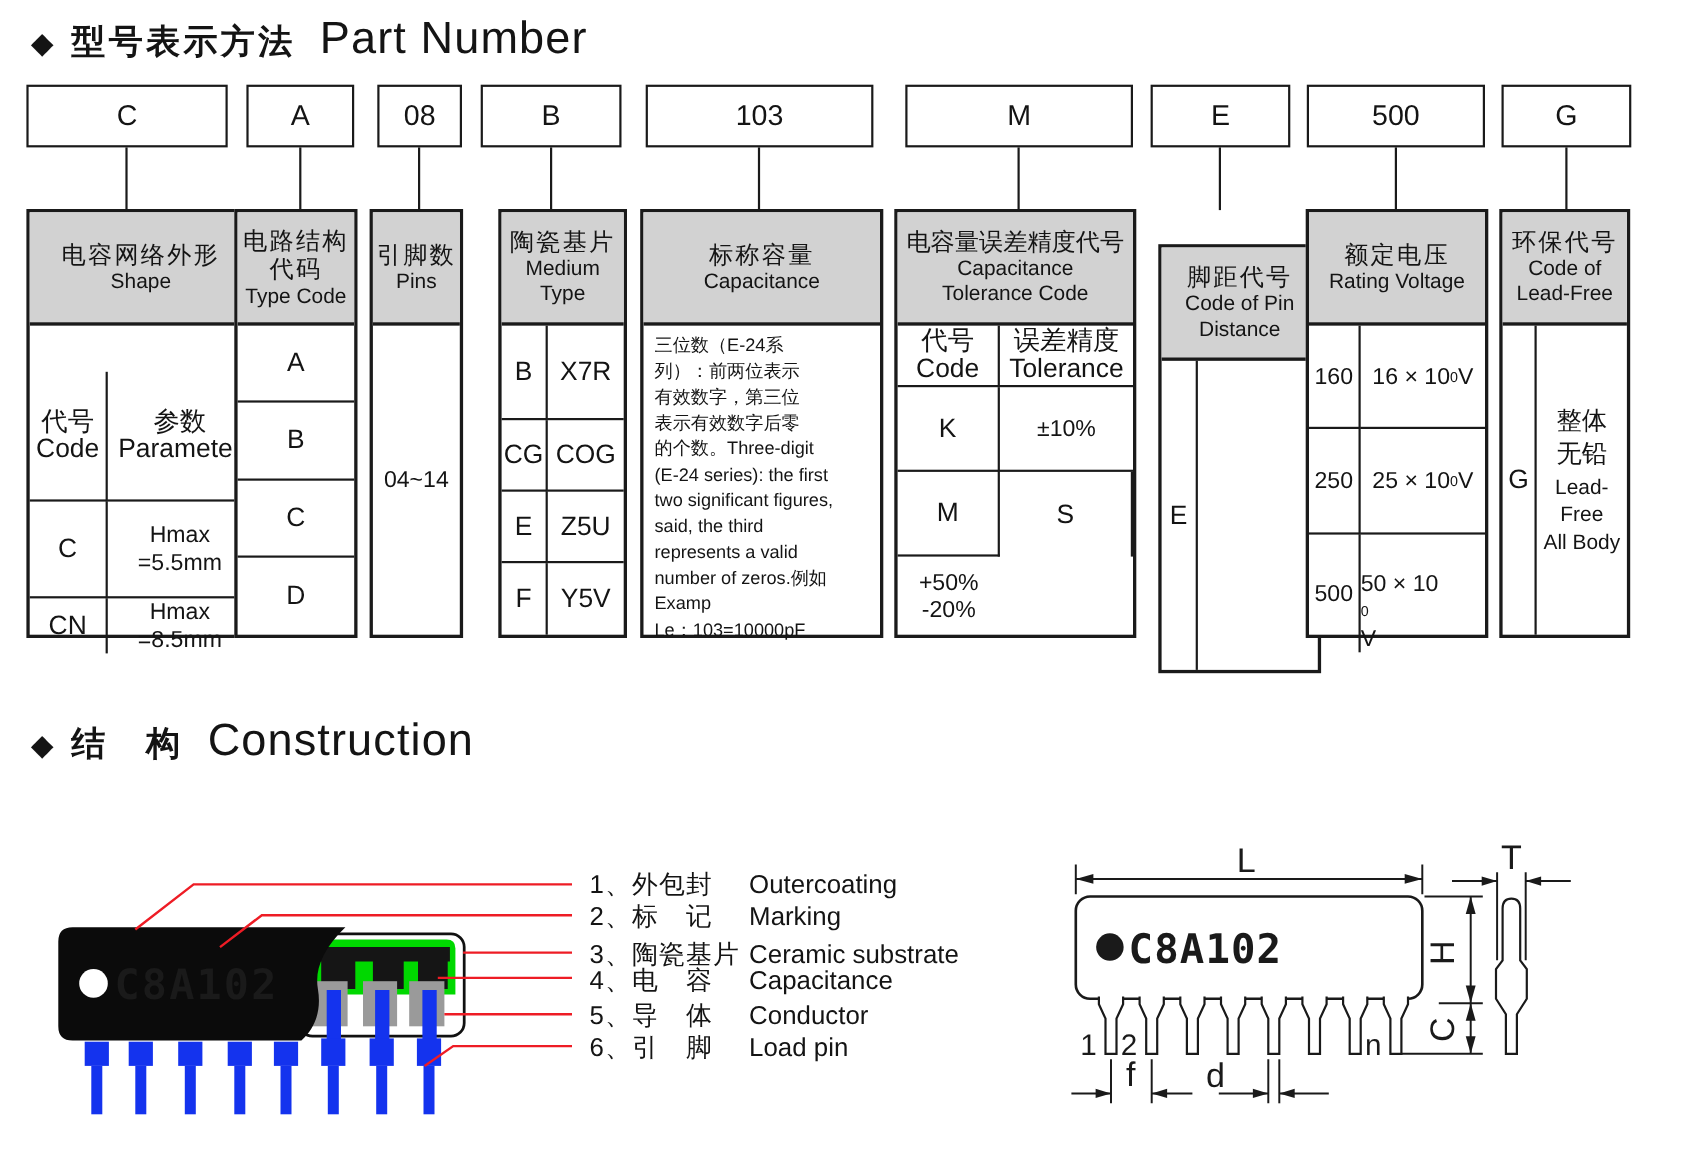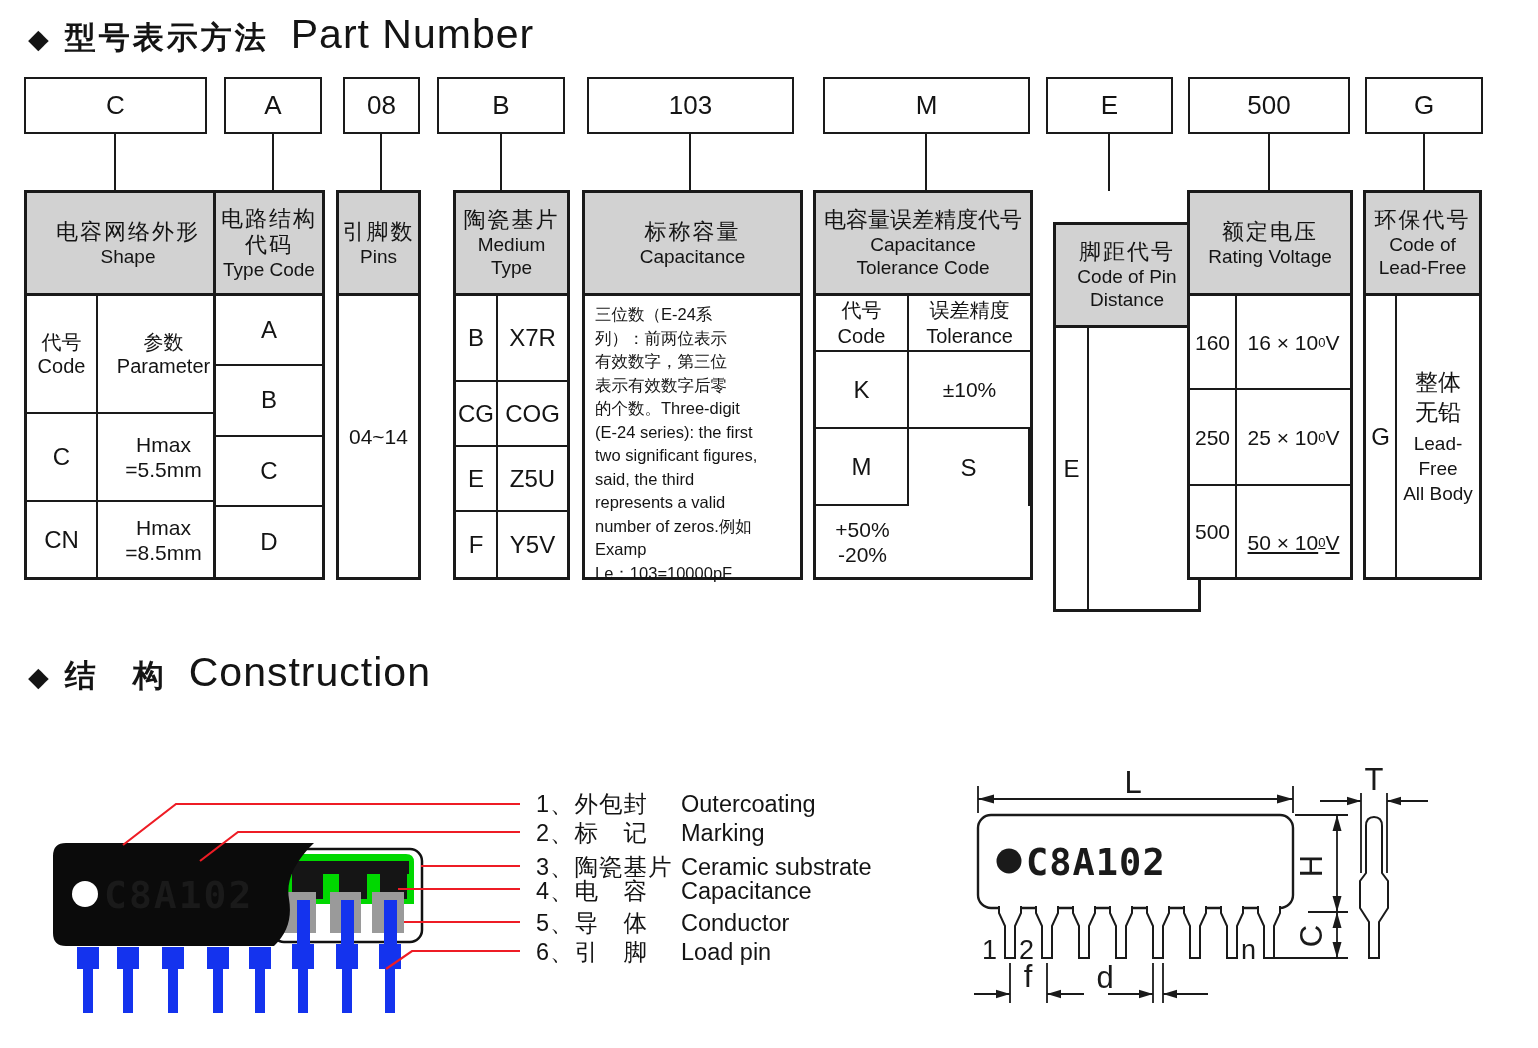--- a/index.html
+++ b/index.html
@@ -20,21 +20,21 @@
        box-sizing:border-box;display:flex;flex-direction:column;}
   .thead{background:#d2d2d2;border-bottom:3px solid #1a1a1a;flex:0 0 100px;
          display:flex;flex-direction:column;align-items:center;justify-content:center;
          text-align:center;line-height:26px;}
   .thead .zh{font-size:22px;letter-spacing:2px;white-space:pre-line;}
   .thead .en{font-size:19px;line-height:23px;white-space:pre-line;}
   .tbody{flex:1 1 auto;display:grid;}
   .cell{display:flex;flex-direction:column;align-items:center;justify-content:center;
         text-align:center;font-size:24px;box-sizing:border-box;white-space:pre-line;line-height:28px;}
   .br{border-right:2px solid #1a1a1a;} .bb{border-bottom:2px solid #1a1a1a;}
-  .subhead{font-size:20px;line-height:24px;}
+  .subhead{font-size:24px;line-height:24px;}
   .small{font-size:21px;line-height:25px;}
   .desc{display:block;text-align:left;padding:7px 4px 0 10px;font-size:16.5px;line-height:23.5px;
         white-space:pre-line;}
   sup{font-size:13px;}
   
   .callout{position:absolute;left:536px;width:430px;height:28px;display:flex;align-items:center;
            font-size:23.5px;white-space:nowrap;}
   .callout .zh{width:145px;letter-spacing:1px;}
   
   text{font-family:"Liberation Sans",sans-serif;fill:#1a1a1a;}
@@ -82,21 +82,21 @@
   <div class="vline" style="left:114px;"></div>
   <div class="vline" style="left:272px;"></div>
   <div class="vline" style="left:380px;"></div>
   <div class="vline" style="left:500px;"></div>
   <div class="vline" style="left:689px;"></div>
   <div class="vline" style="left:925px;"></div>
   <div class="vline" style="left:1108px;"></div>
   <div class="vline" style="left:1268px;"></div>
   <div class="vline" style="left:1423px;"></div>
 
-  <div class="tbl" style="left:24px;width:208px;">
+  <div class="tbl" style="left:24px;width:208px;gap:42px;">
     <div class="thead">
       <span class="zh">电容网络外形</span>
       <span class="en">Shape</span>
     </div>
     <div class="tbody" style="grid-template-columns:71px 1fr;grid-template-rows:118px 88px 1fr;">
       <div class="cell br bb subhead">代号
 Code</div>
       <div class="cell bb subhead">参数
 Parameter</div>
       <div class="cell br bb">C</div>
@@ -210,21 +210,21 @@
     <div class="tbody" style="grid-template-columns:47px 1fr;grid-template-rows:94px 96px 1fr;">
       <div class="cell br bb small">160</div>
       <div class="cell bb small" style="flex-direction:row;align-items:flex-start;padding-top:34px;">
         <span>16 × 10</span><sup>0</sup><span>V</span>
       </div>
       <div class="cell br bb small">250</div>
       <div class="cell bb small" style="flex-direction:row;align-items:flex-start;padding-top:35px;">
         <span>25 × 10</span><sup>0</sup><span>V</span>
       </div>
       <div class="cell br small">500</div>
-      <div class="cell small" style="flex-direction:row;align-items:flex-start;padding-top:44px;text-decoration:underline;">
+      <div class="cell small" style="flex-direction:column;align-items:flex-start;padding-top:32px;">
         <span>50 × 10</span><sup>0</sup><span>V</span>
       </div>
     </div>
   </div>
 
   <div class="tbl" style="left:1363px;width:119px;">
     <div class="thead">
       <span class="zh">环保代号</span>
       <span class="en">Code of
 Lead-Free</span>

